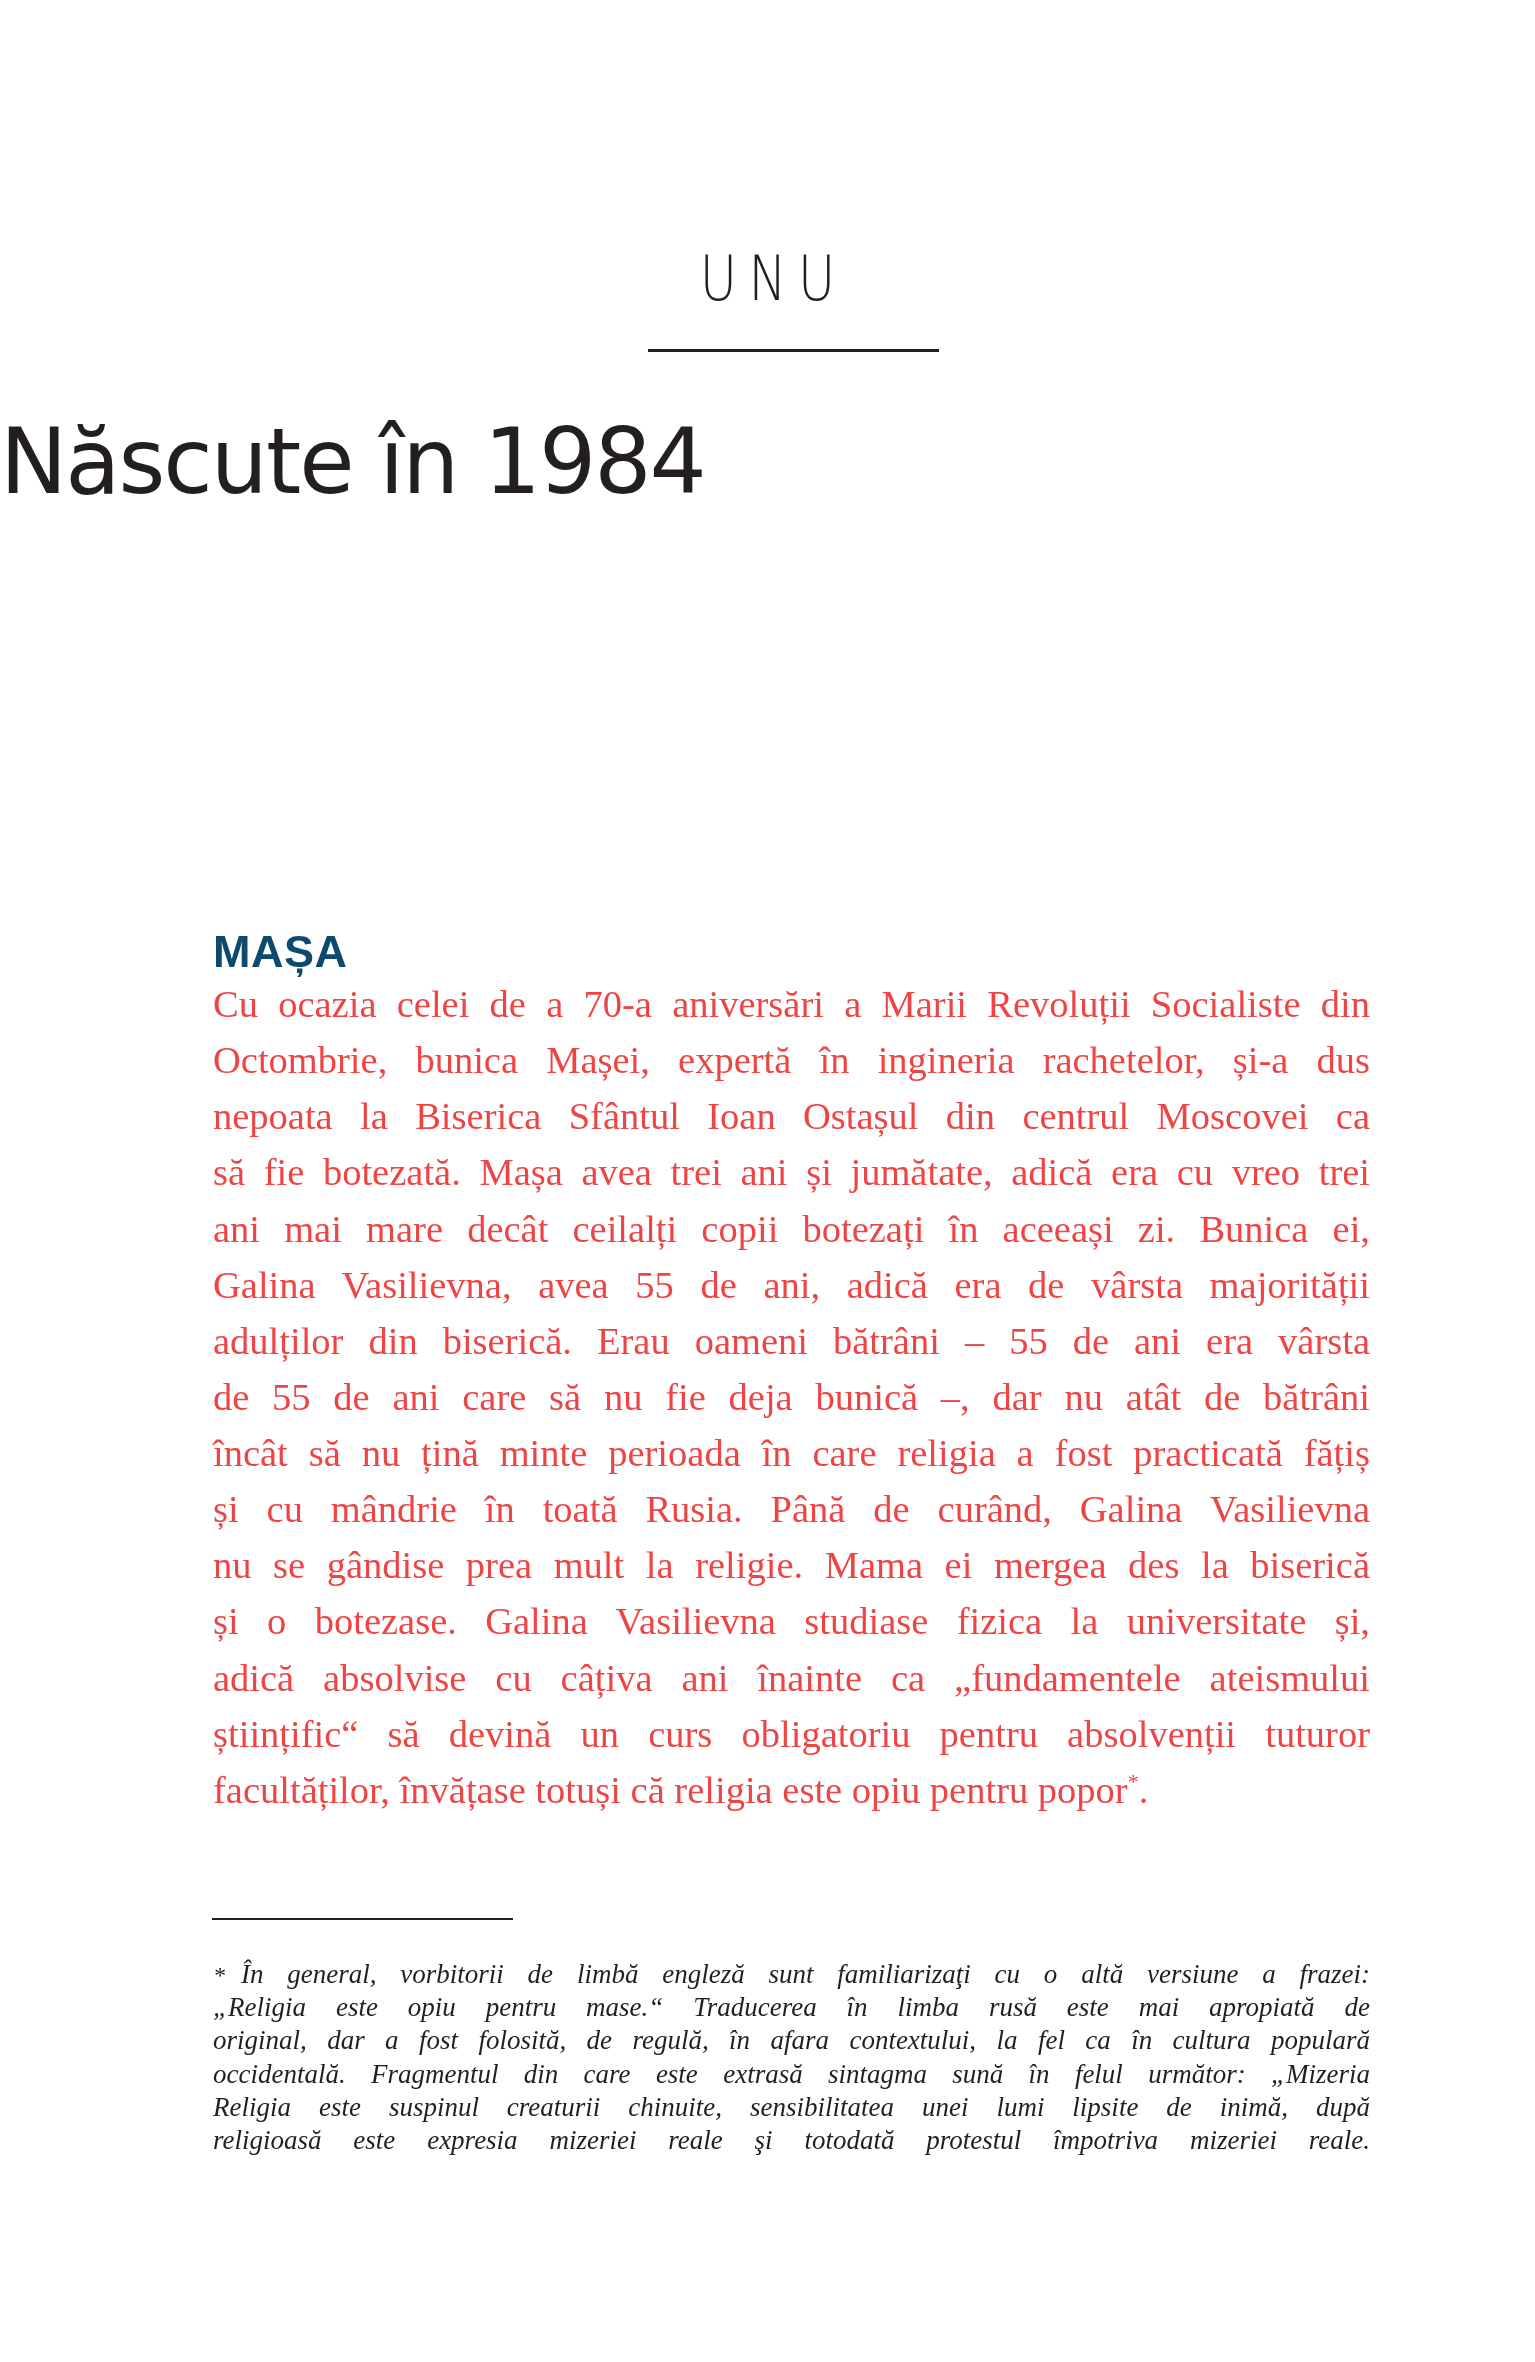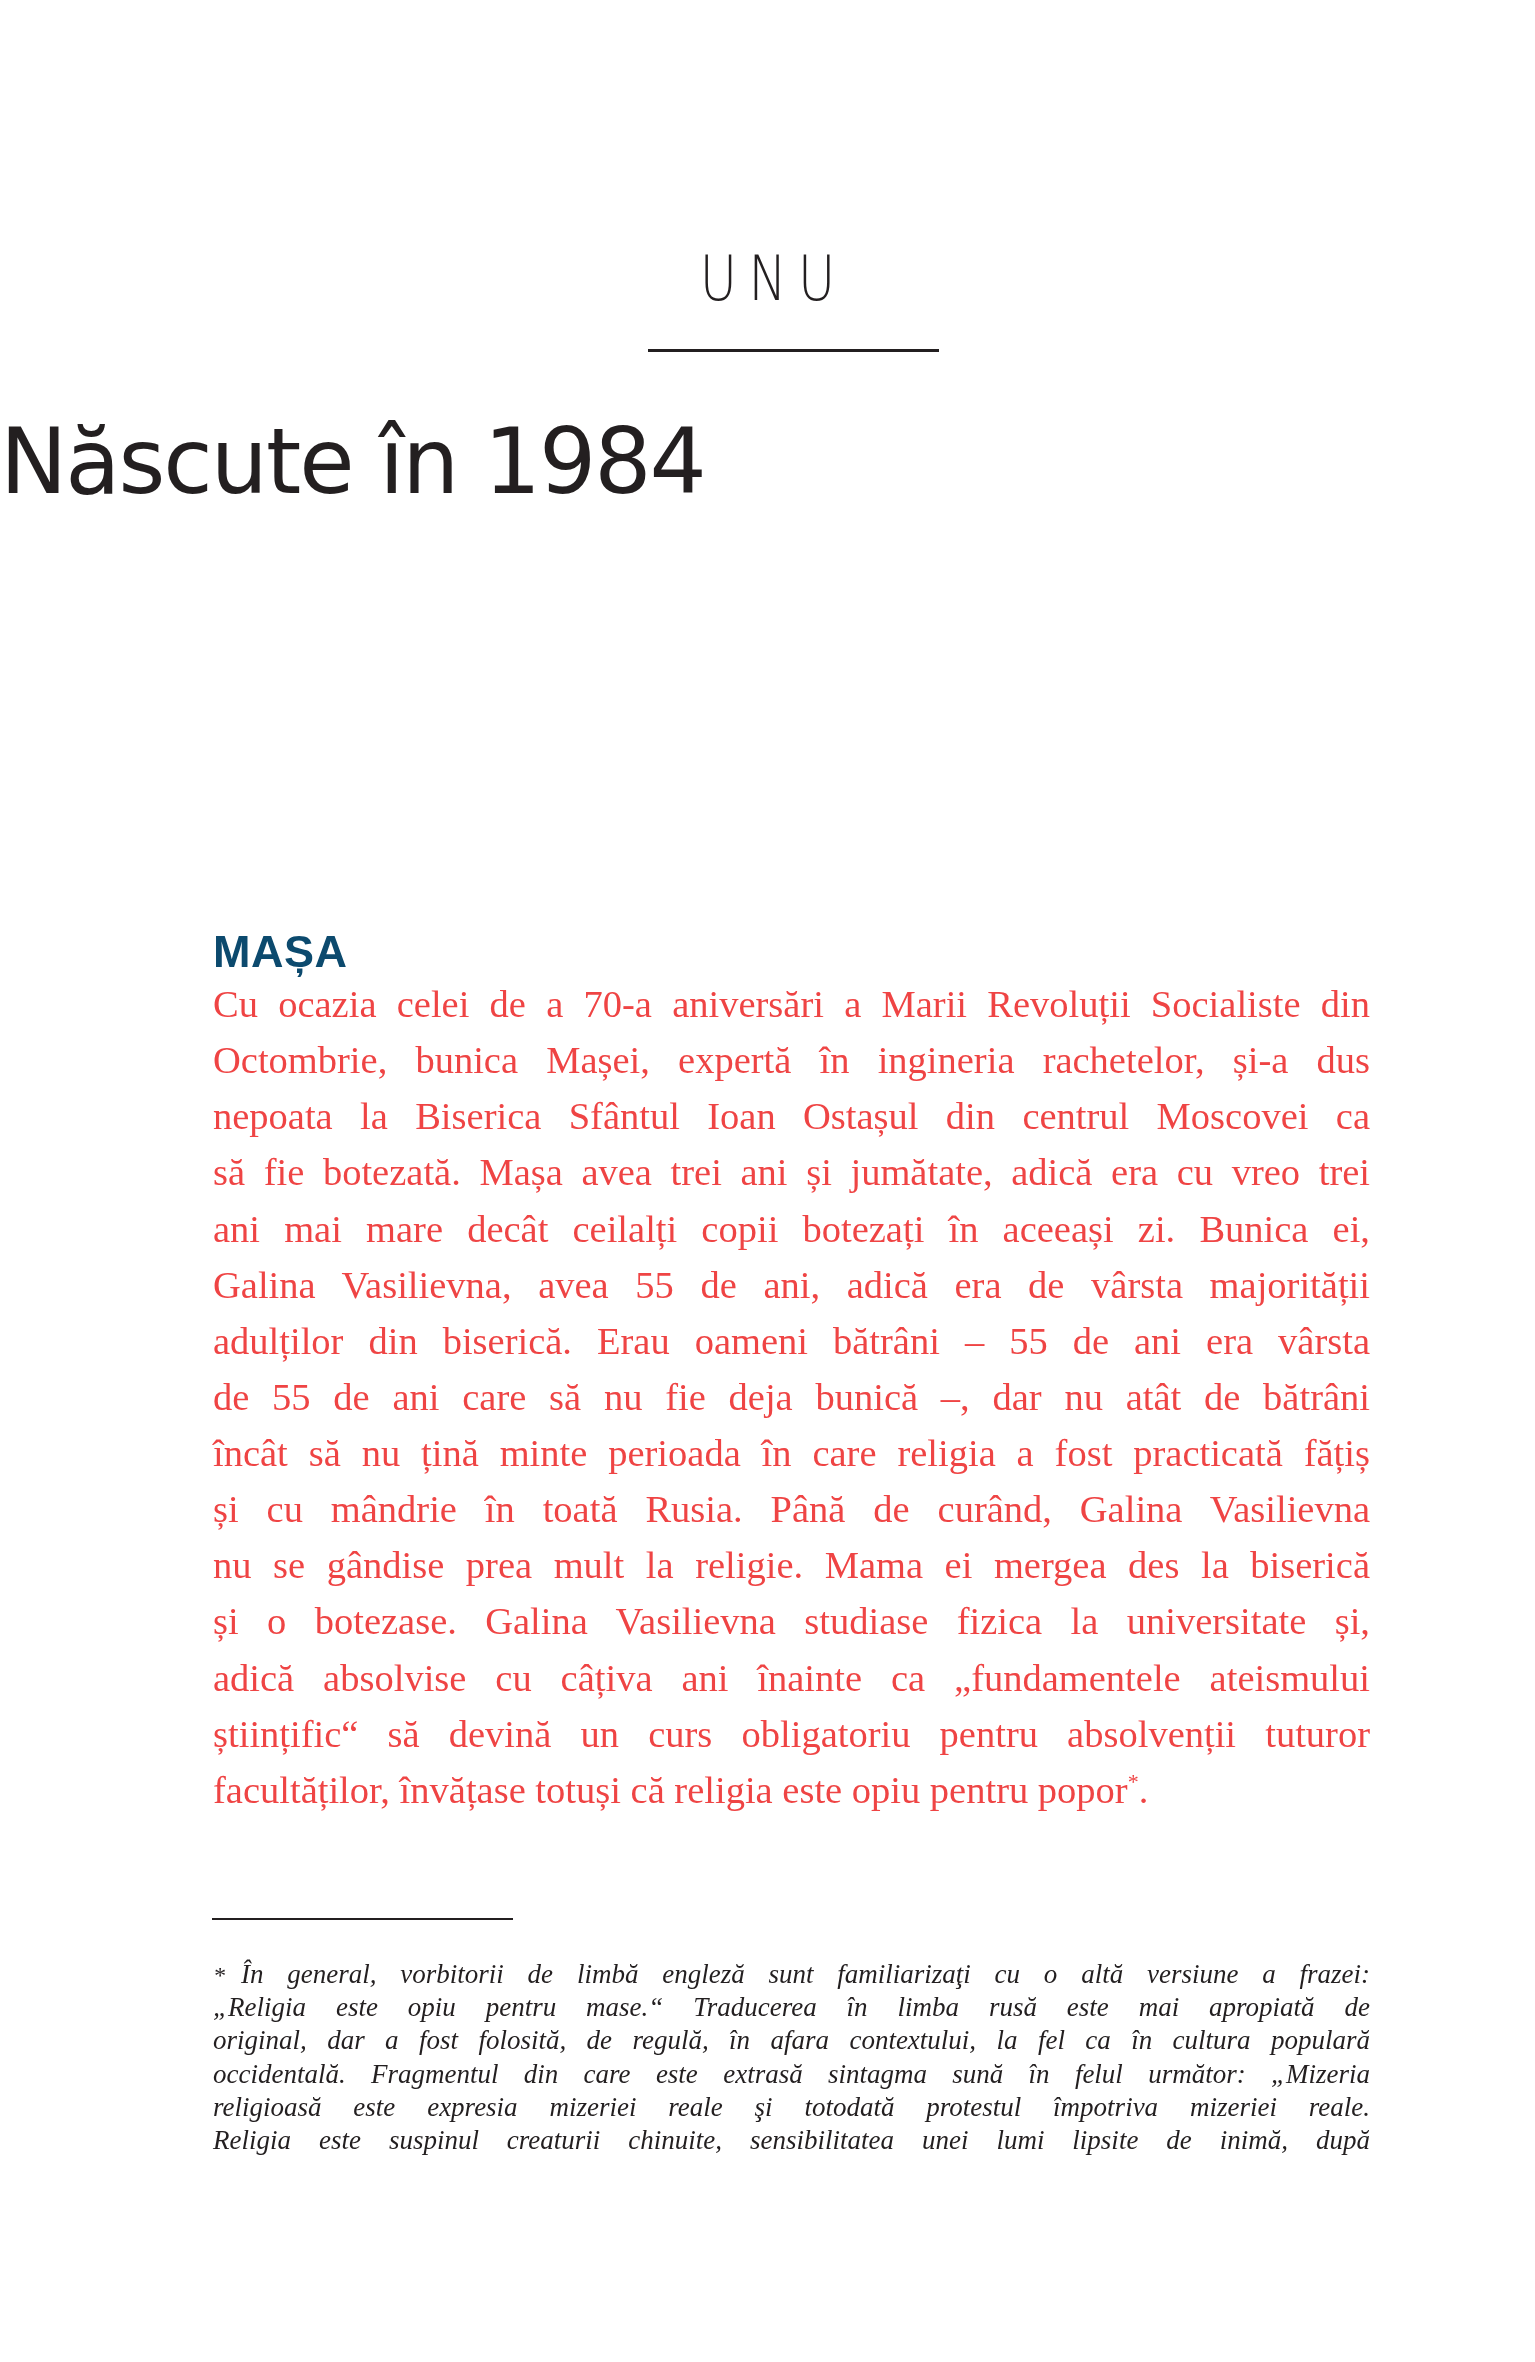--- a/index.html
+++ b/index.html
@@ -73,17 +73,17 @@
     <span class="line last"><span>facultăților, învățase totuși că religia este opiu pentru popor</span><sup class="fn-ref">*</sup><span>.</span></span>
   </div>
 
   <div class="fn-rule"></div>
 
   <div class="footnote">
     <span class="line"><span class="fn-mark">*</span><span>În general, vorbitorii de limbă engleză sunt familiarizaţi cu o altă versiune a frazei:</span></span>
     <span class="line">„Religia este opiu pentru mase.“ Traducerea în limba rusă este mai apropiată de</span>
     <span class="line">original, dar a fost folosită, de regulă, în afara contextului, la fel ca în cultura populară</span>
     <span class="line">occidentală. Fragmentul din care este extrasă sintagma sună în felul următor: „Mizeria</span>
+    <span class="line">Religia este suspinul creaturii chinuite, sensibilitatea unei lumi lipsite de inimă, după</span>
     <span class="line">religioasă este expresia mizeriei reale şi totodată protestul împotriva mizeriei reale.</span>
-    <span class="line">Religia este suspinul creaturii chinuite, sensibilitatea unei lumi lipsite de inimă, după</span>
   </div>
 
 </div>
 
 </body></html>

